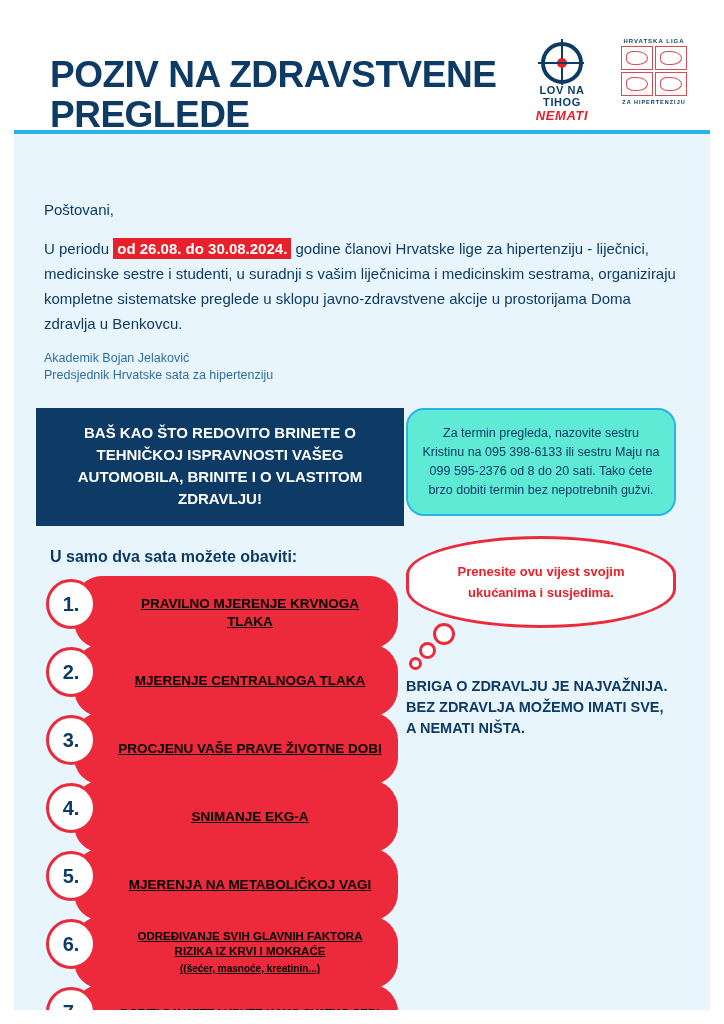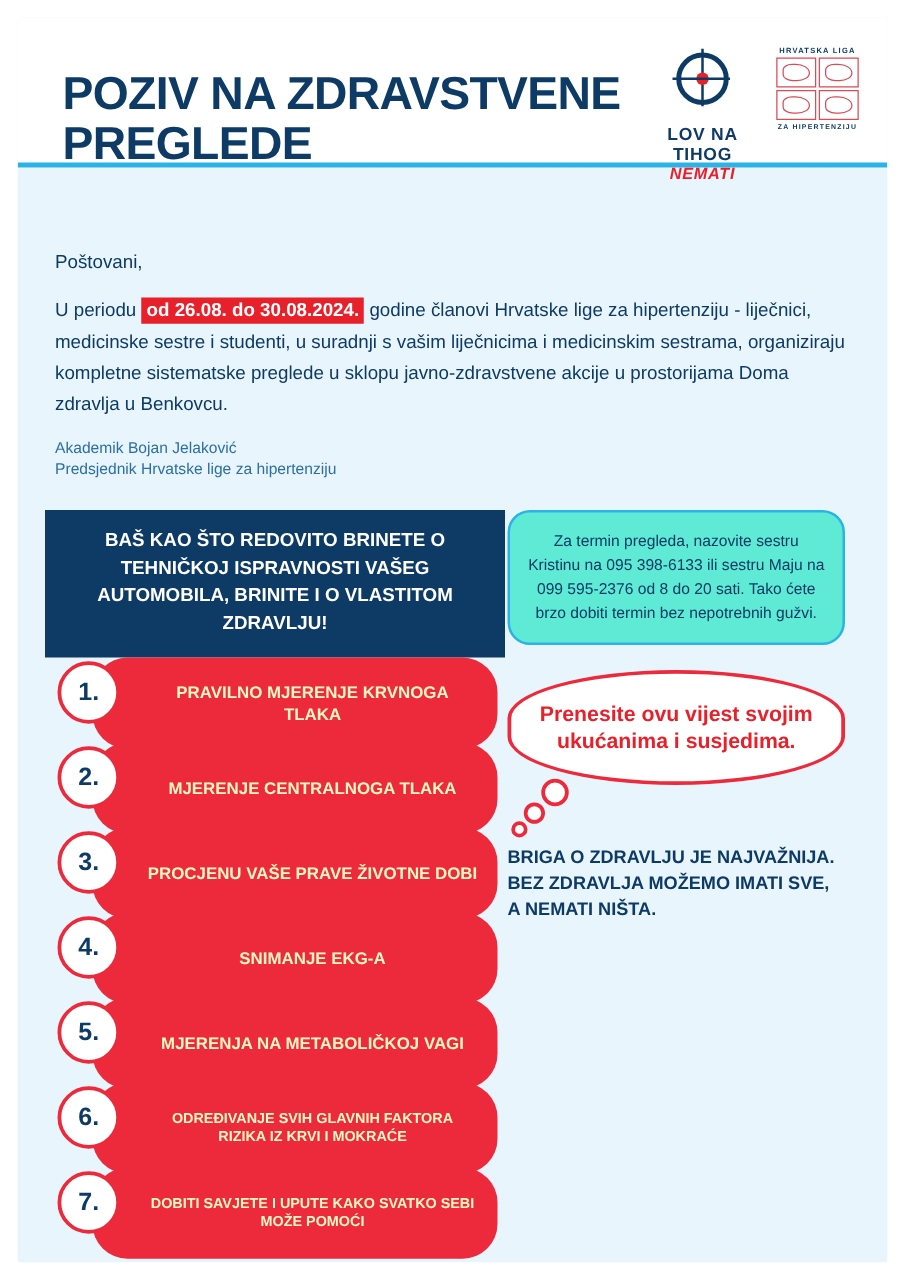--- a/index.html
+++ b/index.html
@@ -89,25 +89,25 @@
     position: absolute;
     left: 50%;
     top: 50%;
     width: 10px;
     height: 10px;
     margin: -5px 0 0 -5px;
     border-radius: 50%;
     background: #e8202a;
   }
   .hunt-line1 {
-    font-size: 14px;
+    font-size: 11px;
     font-weight: bold;
     color: #0d3b66;
     letter-spacing: 0.6px;
-    margin-top: 15px;
+    margin-top: 0;
   }
   .hunt-line2 {
     font-size: 13px;
     font-weight: bold;
     color: #e8202a;
     letter-spacing: 0.6px;
     font-style: italic;
   }
   .logo-league {
     position: absolute;
@@ -221,30 +221,31 @@
     margin-left: 10px;
   }
   .step-bar {
     position: absolute;
     left: 28px;
     top: 0;
     right: 6px;
     height: 73px;
     background: #ec2a3b;
     border-radius: 28px;
-    color: #fef9c3;
+    color: #000000;
     display: flex;
     align-items: center;
     justify-content: center;
     text-align: center;
     box-sizing: border-box;
     padding: 0 16px 0 44px;
     font-weight: bold;
     font-size: 13.5px;
     line-height: 18px;
+    text-decoration: underline;
   }
   .step-bar.small {
     font-size: 11.5px;
     line-height: 15px;
   }
   .step-num {
     position: absolute;
     left: 0;
     top: 3px;
     width: 50px;
@@ -279,21 +280,21 @@
     padding: 14px 14px;
     margin-bottom: 20px;
     box-sizing: border-box;
   }
   .bubble {
     position: relative;
     background: #ffffff;
     border: 3px solid #ec2a3b;
     border-radius: 50% / 42%;
     color: #e8202a;
-    font-size: 17px;
+    font-size: 13px;
     line-height: 21px;
     font-weight: bold;
     text-align: center;
     padding: 22px 18px;
     margin-top: 10px;
     box-sizing: border-box;
   }
   .bub-dot {
     position: absolute;
     border-radius: 50%;
@@ -351,28 +352,29 @@
 
     <div class="intro">
       <div class="salutation">Poštovani,</div>
       <div class="lead">
         <span>U periodu</span>
         <span class="highlight">od 26.08. do 30.08.2024.</span>
         <span>godine članovi Hrvatske lige za hipertenziju - liječnici, medicinske sestre i studenti, u suradnji s vašim liječnicima i medicinskim sestrama, organiziraju kompletne sistematske preglede u sklopu javno-zdravstvene akcije u prostorijama Doma zdravlja u Benkovcu.</span>
       </div>
       <div class="signature">
         <div>Akademik Bojan Jelaković</div>
-        <div>Predsjednik Hrvatske lige za hipertenziju</div>
+        <div>Predsjednik Hrvatske sata za hipertenziju</div>
       </div>
     </div>
 
     <div class="columns">
 
       <div class="col-left">
         <div class="navy-box">BAŠ KAO ŠTO REDOVITO BRINETE O TEHNIČKOJ ISPRAVNOSTI VAŠEG AUTOMOBILA, BRINITE I O VLASTITOM ZDRAVLJU!</div>
+        <div class="subhead">U samo dva sata možete obaviti:</div>
 
         <div class="step">
           <div class="step-bar">PRAVILNO MJERENJE KRVNOGA TLAKA</div>
           <div class="step-num">1.</div>
         </div>
         <div class="step">
           <div class="step-bar">MJERENJE CENTRALNOGA TLAKA</div>
           <div class="step-num">2.</div>
         </div>
         <div class="step">
@@ -384,20 +386,21 @@
           <div class="step-num">4.</div>
         </div>
         <div class="step">
           <div class="step-bar">MJERENJA NA METABOLIČKOJ VAGI</div>
           <div class="step-num">5.</div>
         </div>
         <div class="step">
           <div class="step-bar small">
             <div>
               <span>ODREĐIVANJE SVIH GLAVNIH FAKTORA RIZIKA IZ KRVI I MOKRAĆE</span>
+              <span class="step-note">((šećer, masnoće, kreatinin...)</span>
             </div>
           </div>
           <div class="step-num">6.</div>
         </div>
         <div class="step">
           <div class="step-bar small">DOBITI SAVJETE I UPUTE KAKO SVATKO SEBI MOŽE POMOĆI</div>
           <div class="step-num">7.</div>
         </div>
       </div>
 

